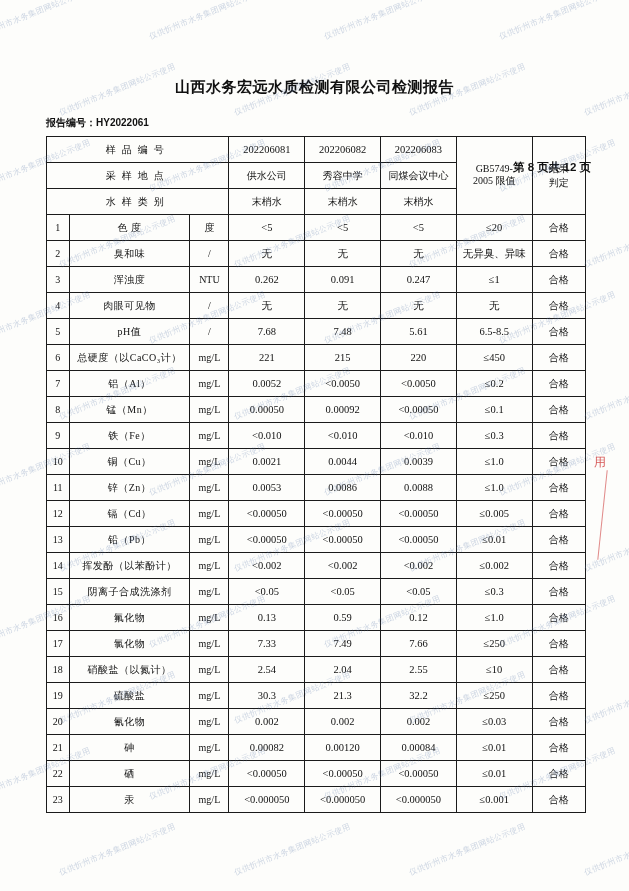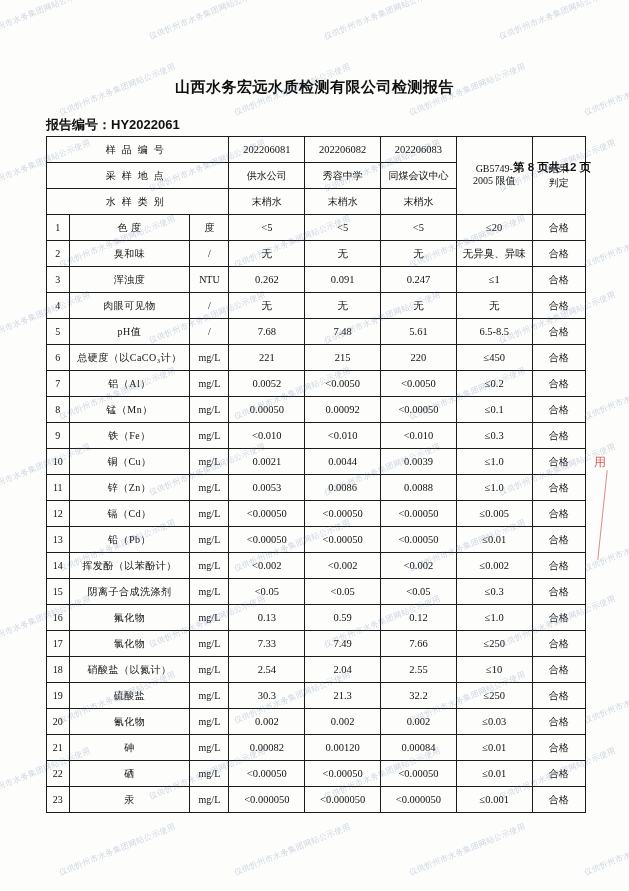--- a/index.html
+++ b/index.html
@@ -48,21 +48,21 @@
     font-size: 15px;
     letter-spacing: 0.5px;
     color: #101010;
   }
   .report-no {
     position: absolute;
     top: 116px;
     left: 46px;
     font-family: "Liberation Sans", sans-serif;
     font-weight: bold;
-    font-size: 13px;
+    font-size: 10px;
   }
   .page-no {
     position: absolute;
     top: 116px;
     right: 38px;
     font-family: "Liberation Sans", sans-serif;
     font-weight: bold;
     font-size: 11.5px;
     margin-top: 44px;
   }

